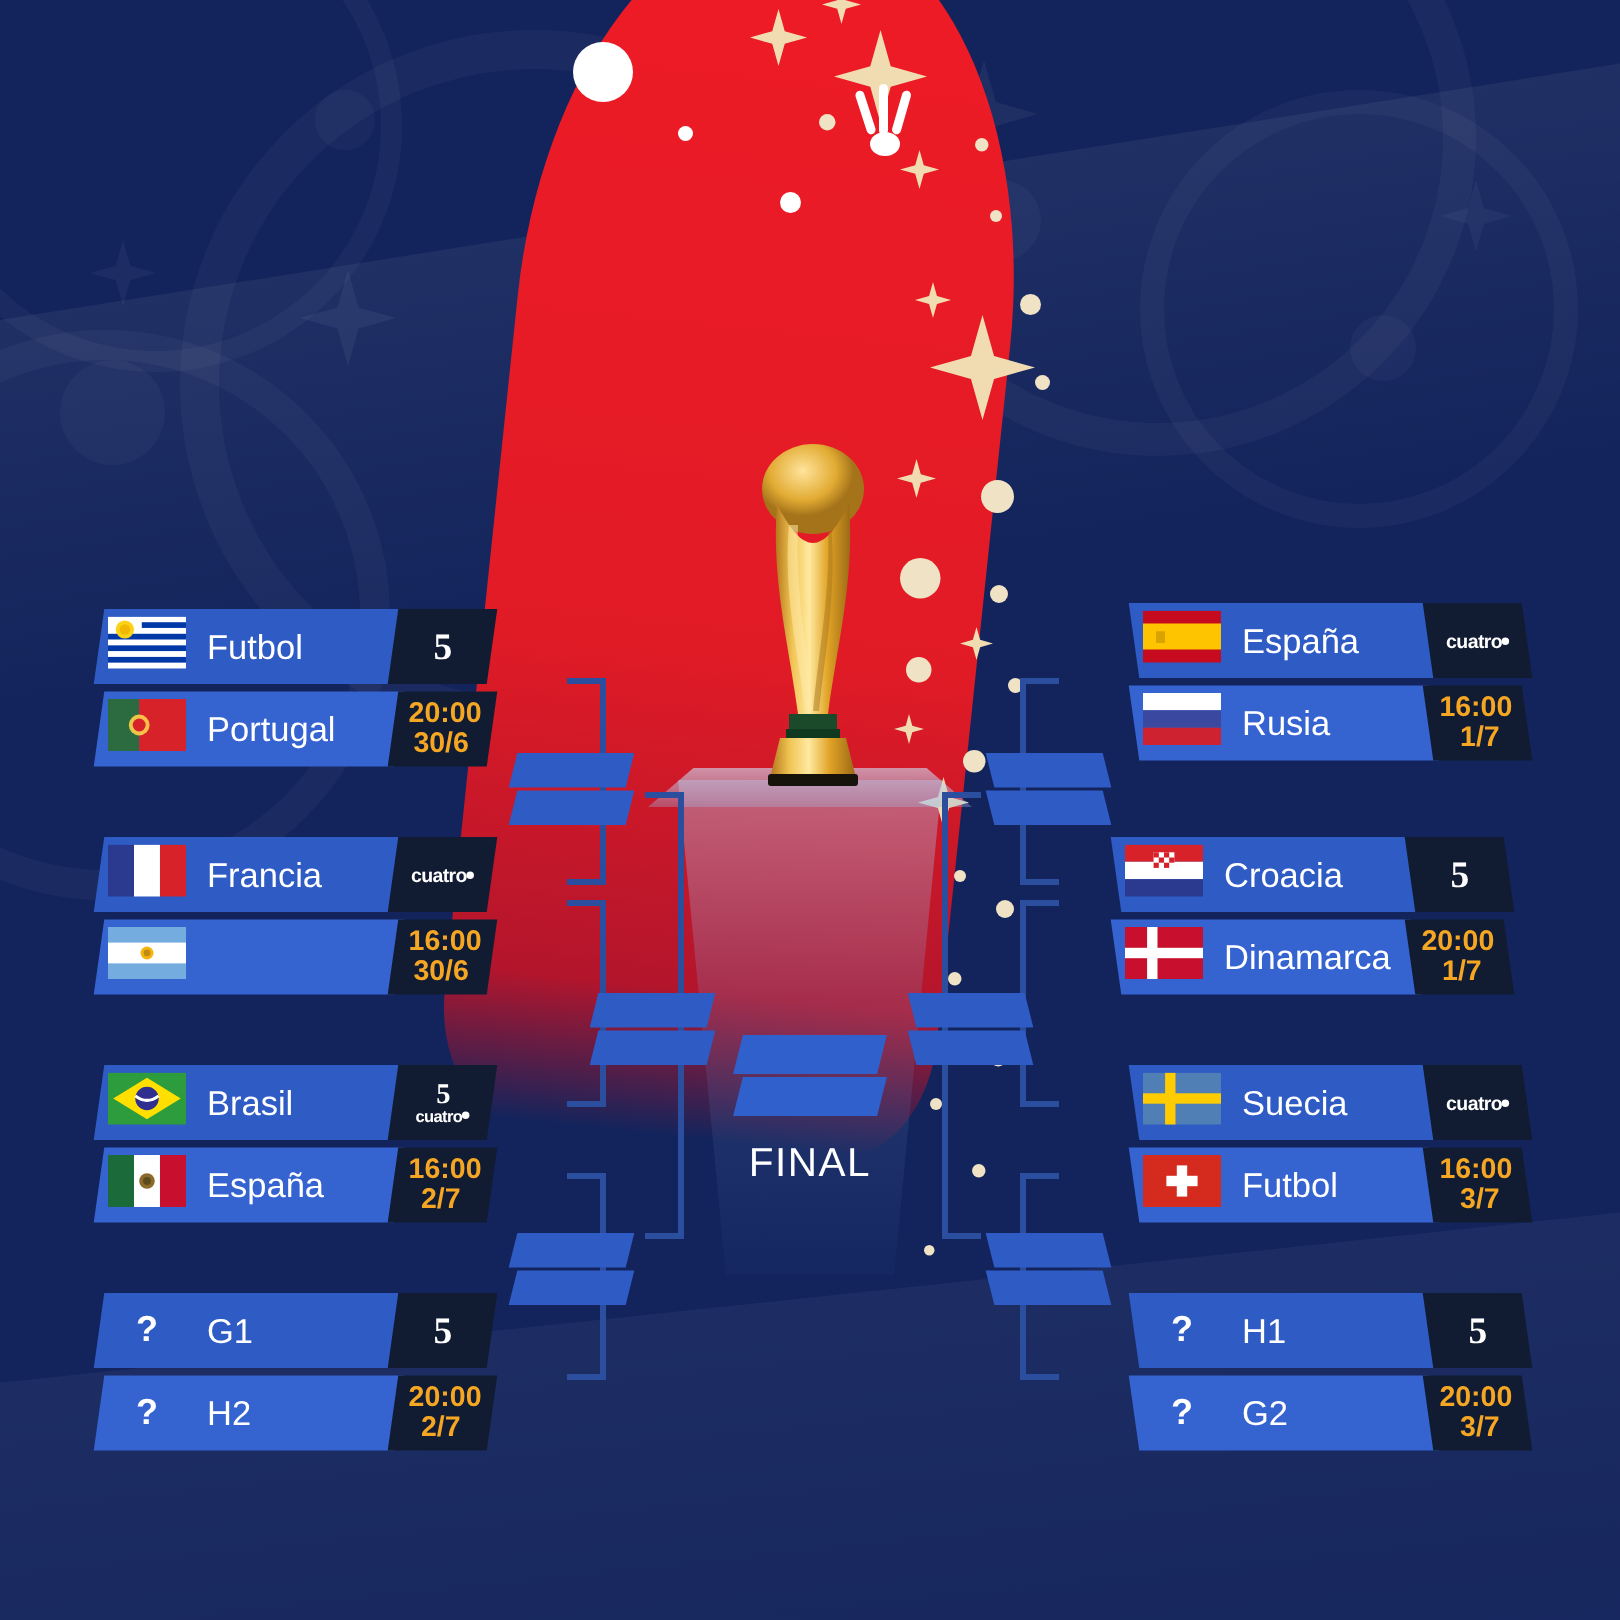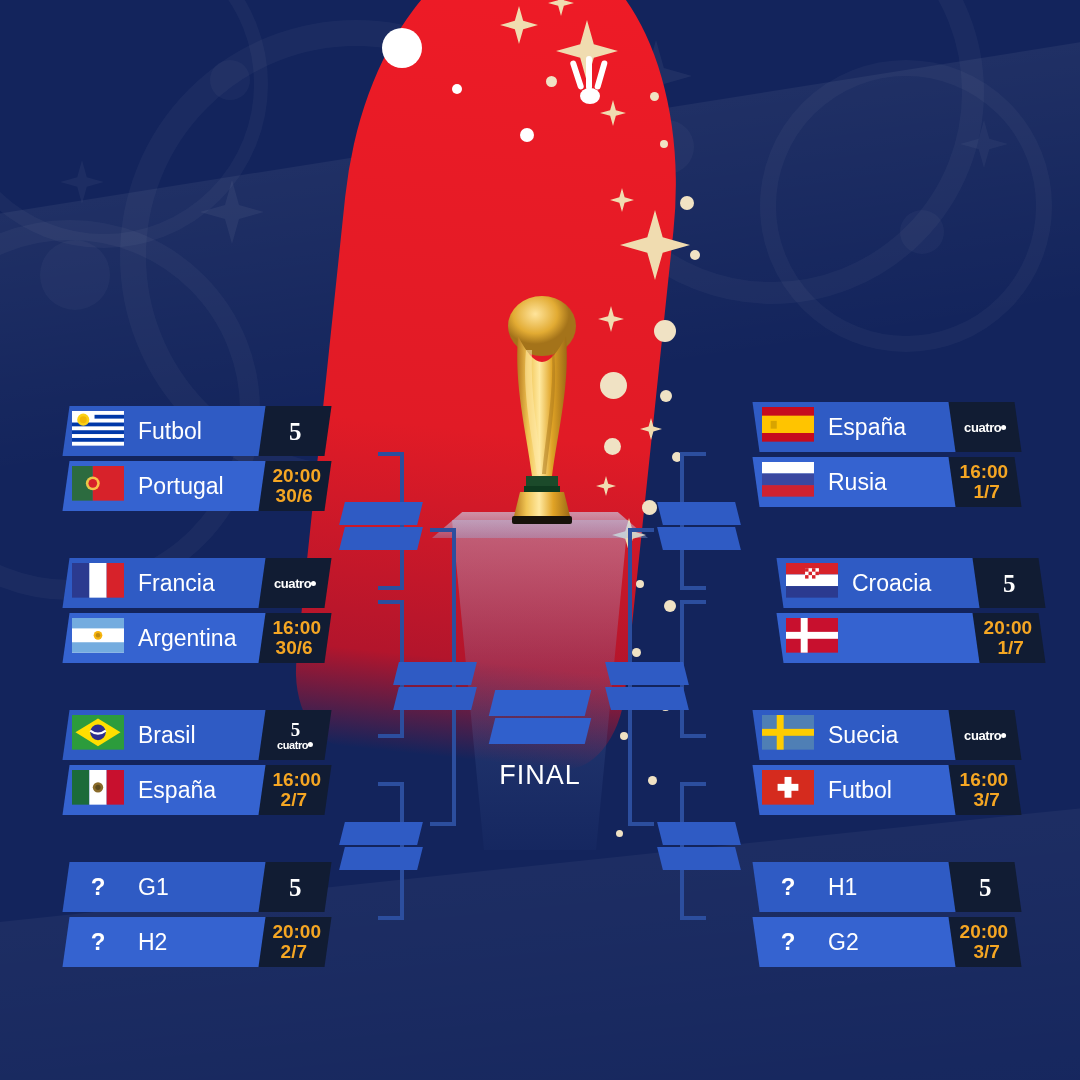--- a/index.html
+++ b/index.html
@@ -280,21 +280,20 @@
   </div>
         <div class="row">
     <div class="nameplate alt"></div>
     <div class="flag"><svg viewBox="0 0 60 40">
               <rect width="60" height="40" fill="#fff"></rect>
       <rect width="60" height="12" fill="#74acdf"></rect>
               <rect y="28" width="60" height="12" fill="#74acdf"></rect>
       <circle cx="30" cy="20" r="5" fill="#f6b40e"></circle>
               <circle cx="30" cy="20" r="2.6" fill="#c08b10"></circle>
             </svg></div>
-    <div class="tname">Argentina</div>
     <div class="info">
             <div class="time">16:00</div>
        <div class="date">30/6</div>
           </div>
   </div>
       </div>
       <div class="match side-l" style="top: 710px; left: 66px;">
         <div class="row">
     <div class="nameplate"></div>
     <div class="flag"><svg viewBox="0 0 60 40">
@@ -368,21 +367,21 @@
               <rect y="13.3" width="60" height="13.4" fill="#3a48a0"></rect>
               <rect y="26.7" width="60" height="13.3" fill="#cf2230"></rect>
             </svg></div>
     <div class="tname">Rusia</div>
     <div class="info">
             <div class="time">16:00</div>
        <div class="date">1/7</div>
           </div>
   </div>
       </div>
-      <div class="match side-r" style="top: 558px; left: 780px;">
+      <div class="match side-r" style="top: 558px; left: 744px;">
         <div class="row">
     <div class="nameplate"></div>
     <div class="flag"><svg viewBox="0 0 60 40">
               <rect width="60" height="13.3" fill="#d7222a"></rect>
               <rect y="13.3" width="60" height="13.4" fill="#fff"></rect>
               <rect y="26.7" width="60" height="13.3" fill="#2b3a8f"></rect>
       <g transform="translate(22,6)">
                 <rect width="16" height="14" fill="#fff"></rect>
       <g fill="#d7222a">
                   <rect width="4" height="4"></rect>
@@ -399,20 +398,21 @@
             <div class="ch5">5</div>
           </div>
   </div>
         <div class="row">
     <div class="nameplate alt"></div>
     <div class="flag"><svg viewBox="0 0 60 40">
               <rect width="60" height="40" fill="#c8102e"></rect>
       <rect x="17" width="8" height="40" fill="#fff"></rect>
               <rect y="16" width="60" height="8" fill="#fff"></rect>
             </svg></div>
+    <div class="tname">Dinamarca</div>
     <div class="info">
             <div class="time">20:00</div>
        <div class="date">1/7</div>
           </div>
   </div>
       </div>
       <div class="match side-r" style="top: 710px; left: 756px;">
         <div class="row">
     <div class="nameplate"></div>
     <div class="flag"><svg viewBox="0 0 60 40">

